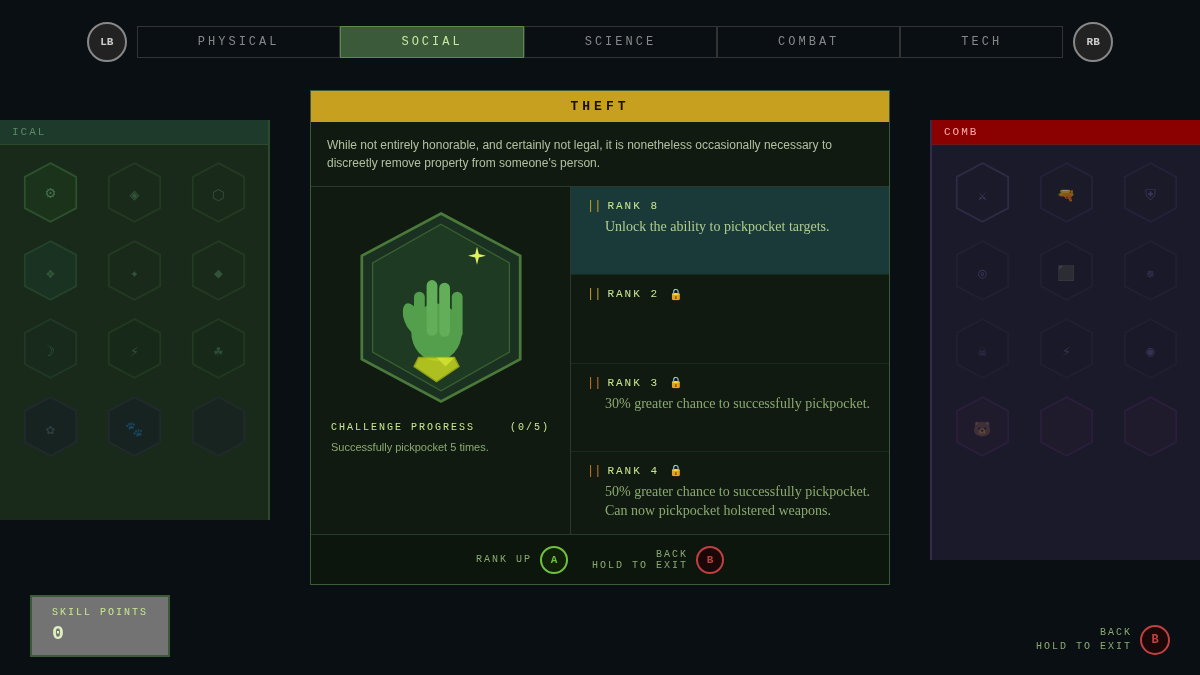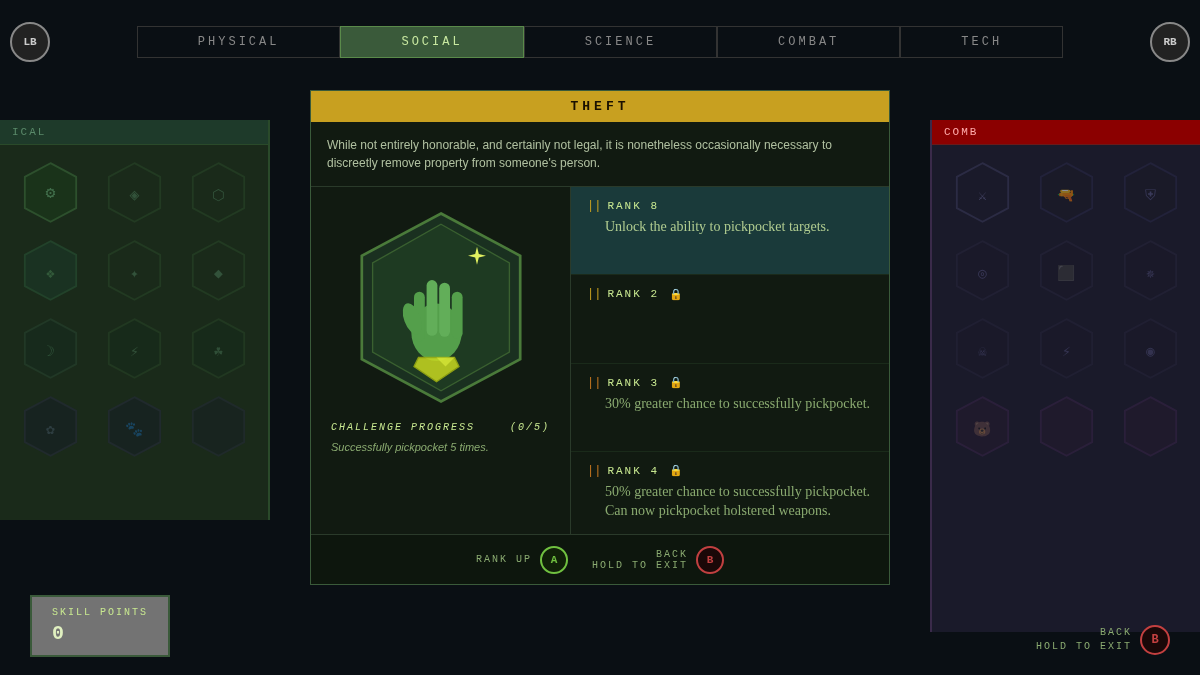--- a/index.html
+++ b/index.html
@@ -27,42 +27,42 @@
       color: #5a8a6a;
       font-size: 11px;
       letter-spacing: 2px;
       padding: 6px 12px;
       border-bottom: 1px solid #2a4a2a;
     }
     .bg-right {
       position: absolute;
       right: 0; top: 120px;
       width: 270px;
-      height: 512px;
+      height: 440px;
       background: #1a1a2a;
       border-left: 2px solid #3a2a4a;
       overflow: hidden;
     }
     .bg-right-header {
       background: #8b0000;
       color: #ffaaaa;
       font-size: 11px;
       letter-spacing: 2px;
       padding: 6px 12px;
       border-bottom: 1px solid #6a1a1a;
     }
 
     
     .nav-bar {
       position: absolute;
       top: 22px;
       left: 0; right: 0;
       display: flex;
       align-items: center;
-      justify-content: space-between;
+      justify-content: center;
       gap: 0;
     }
     .nav-lb, .nav-rb {
       width: 40px;
       height: 40px;
       border: 2px solid #888;
       border-radius: 50%;
       display: flex;
       align-items: center;
       justify-content: center;
@@ -148,21 +148,20 @@
       position: relative;
       display: flex;
       align-items: center;
       justify-content: center;
     }
 
     
     .challenge-section {
       width: 100%;
       padding-top: 15px;
-      font-style: italic;
     }
     .challenge-header {
       display: flex;
       justify-content: space-between;
       color: #c8e890;
       font-size: 10px;
       letter-spacing: 2px;
       margin-bottom: 8px;
     }
     .challenge-text {

